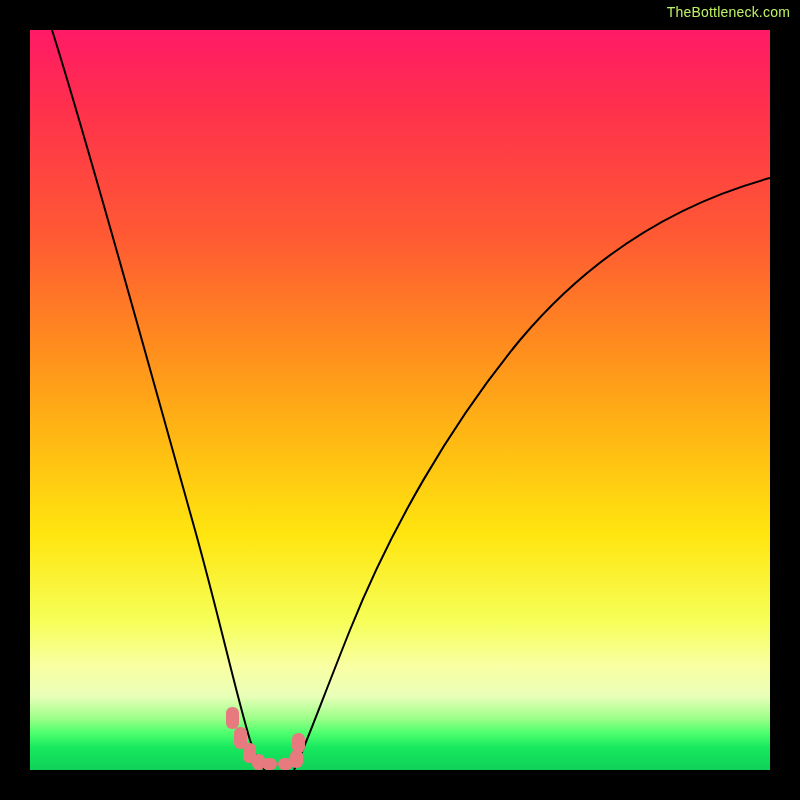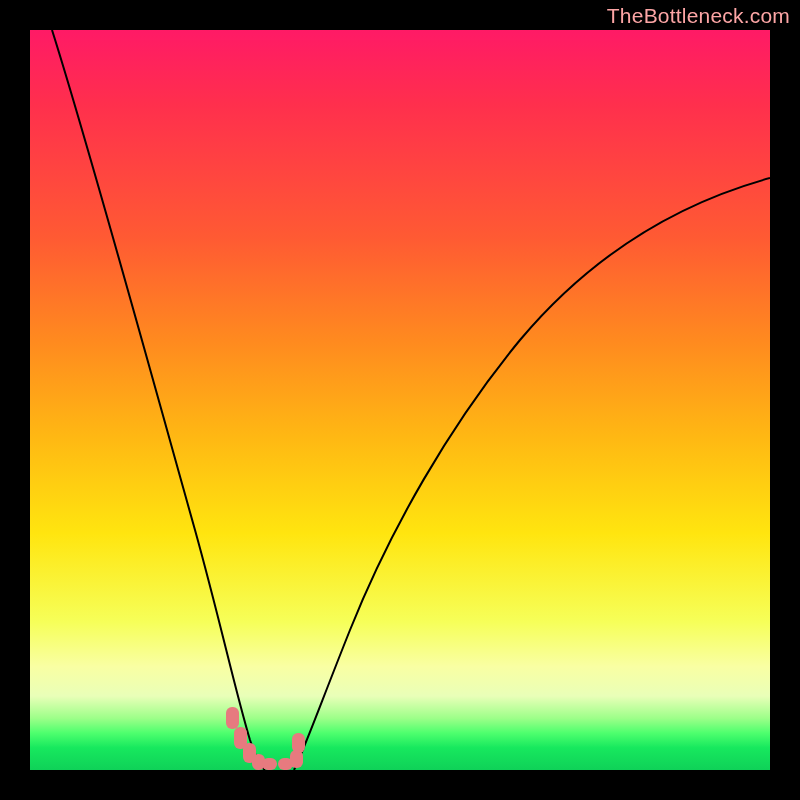--- a/index.html
+++ b/index.html
@@ -42,22 +42,22 @@
       #9dff89 93%,
       #4eff6e 95%,
       #17e85e 97%,
       #0fd158 100%
     );
   }
   .watermark {
     position: absolute;
     top: 4px;
     right: 10px;
-    color: #fca5a5;
-    font-size: 21px;
+    color: #bef264;
+    font-size: 14px;
     font-weight: 500;
     letter-spacing: 0.2px;
     pointer-events: none;
   }
   svg.curves {
     position: absolute;
     inset: 0;
   }
   .curve-line {
     fill: none;

